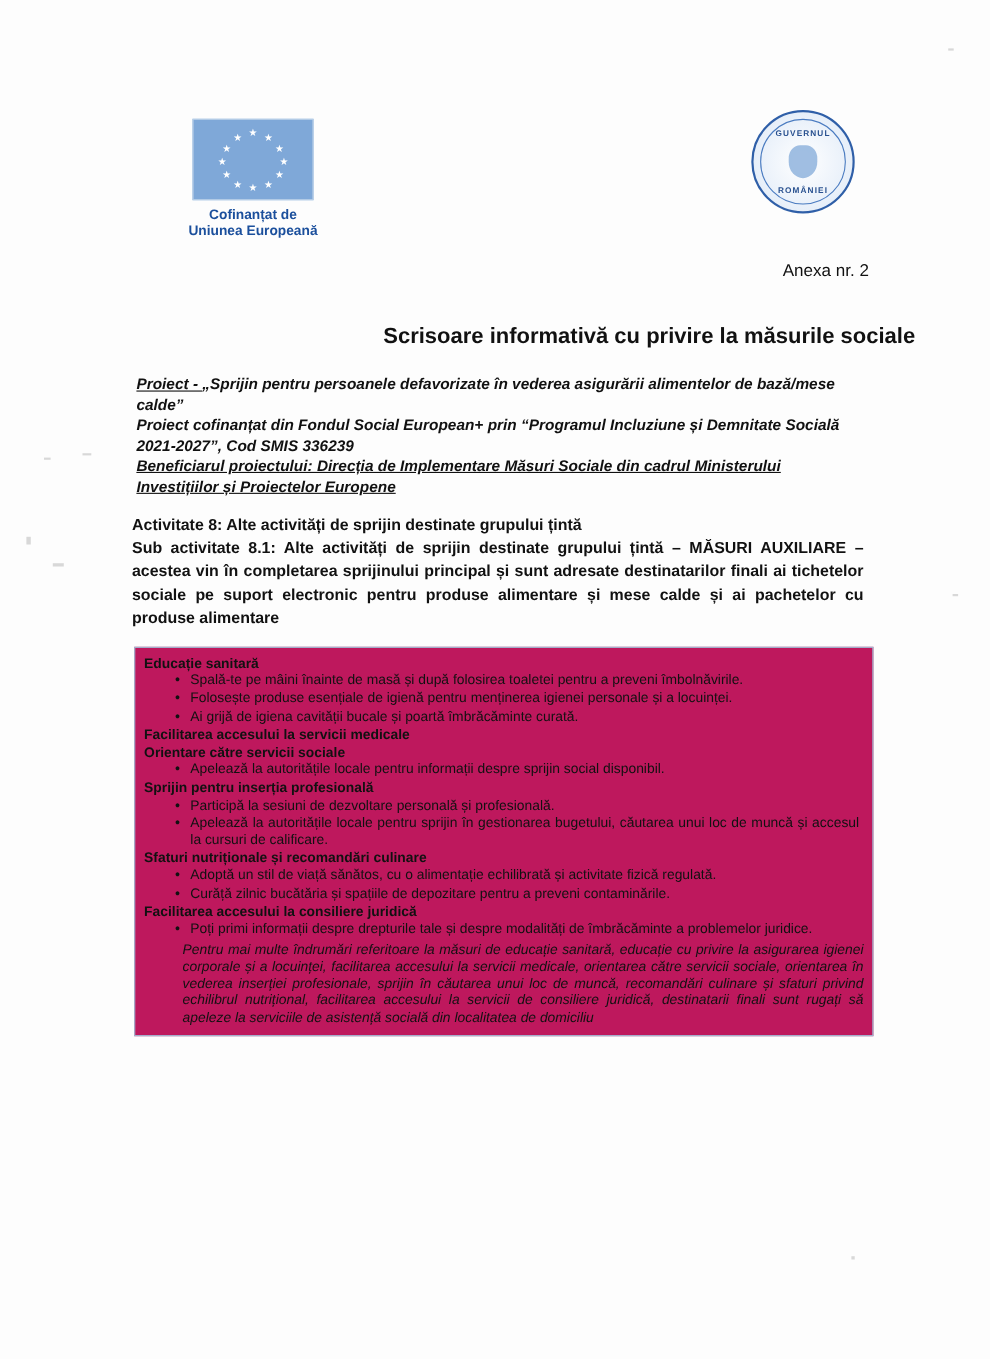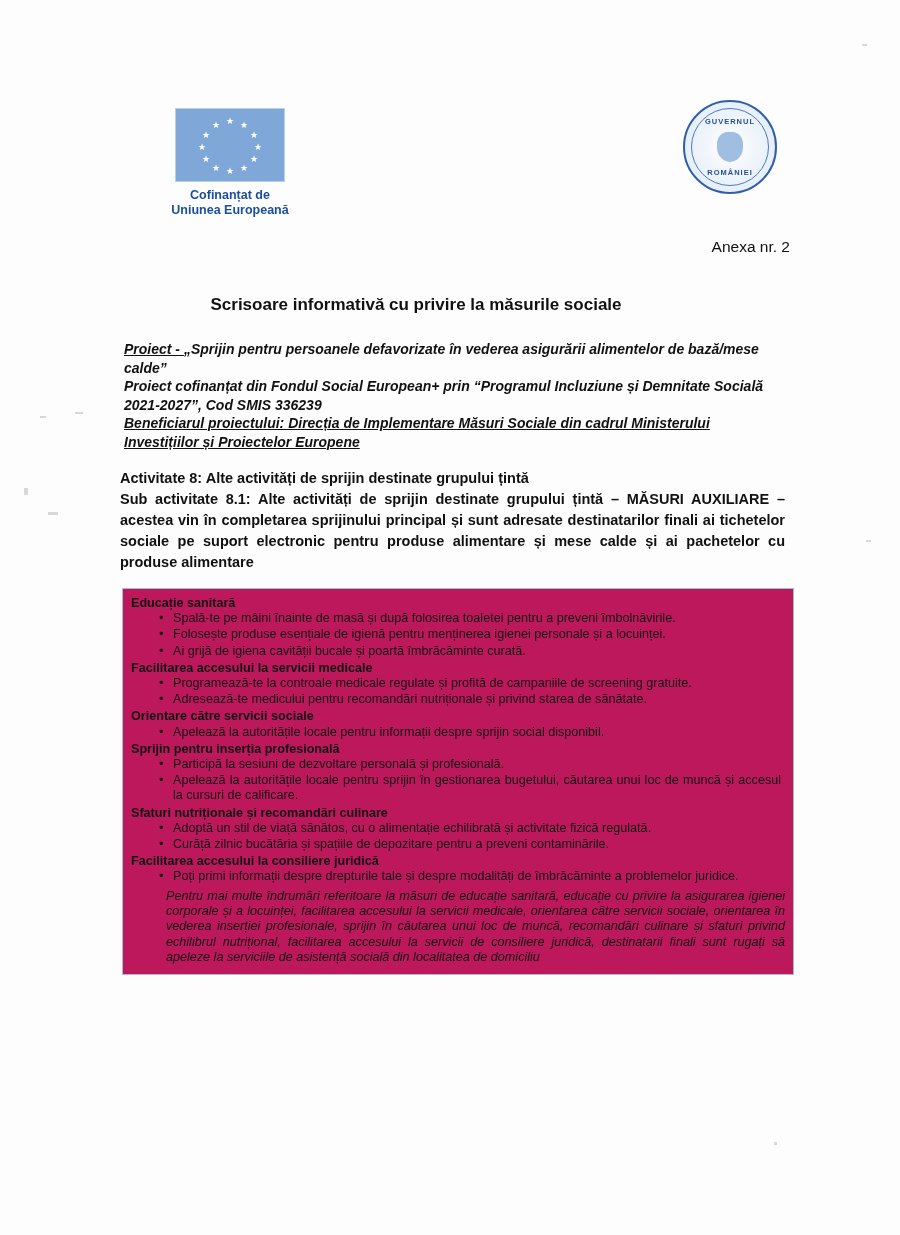--- a/index.html
+++ b/index.html
@@ -115,22 +115,22 @@
     top: 238px;
     font-size: 15.5px;
     color: #111;
   }
 
   .doc-title {
     position: absolute;
     left: 0;
     top: 295px;
     width: 832px;
-    text-align: center;
-    font-size: 17px;
+    text-align: right;
+    font-size: 20px;
     font-weight: bold;
   }
 
   .block-proiect {
     position: absolute;
     left: 124px;
     top: 340px;
     width: 660px;
     font-size: 14px;
     font-weight: bold;
@@ -266,24 +266,20 @@
   <div class="measures-box">
 
     <div class="m-head">Educație sanitară</div>
     <ul class="m-list">
       <li>Spală-te pe mâini înainte de masă și după folosirea toaletei pentru a preveni îmbolnăvirile.</li>
       <li>Folosește produse esențiale de igienă pentru menținerea igienei personale și a locuinței.</li>
       <li>Ai grijă de igiena cavității bucale și poartă îmbrăcăminte curată.</li>
     </ul>
 
     <div class="m-head">Facilitarea accesului la servicii medicale</div>
-    <ul class="m-list">
-      <li>Programează-te la controale medicale regulate și profită de campaniile de screening gratuite.</li>
-      <li>Adresează-te medicului pentru recomandări nutriționale și privind starea de sănătate.</li>
-    </ul>
 
     <div class="m-head">Orientare către servicii sociale</div>
     <ul class="m-list">
       <li>Apelează la autoritățile locale pentru informații despre sprijin social disponibil.</li>
     </ul>
 
     <div class="m-head">Sprijin pentru inserția profesională</div>
     <ul class="m-list">
       <li>Participă la sesiuni de dezvoltare personală și profesională.</li>
       <li>Apelează la autoritățile locale pentru sprijin în gestionarea bugetului, căutarea unui loc de muncă și accesul la cursuri de calificare.</li>

